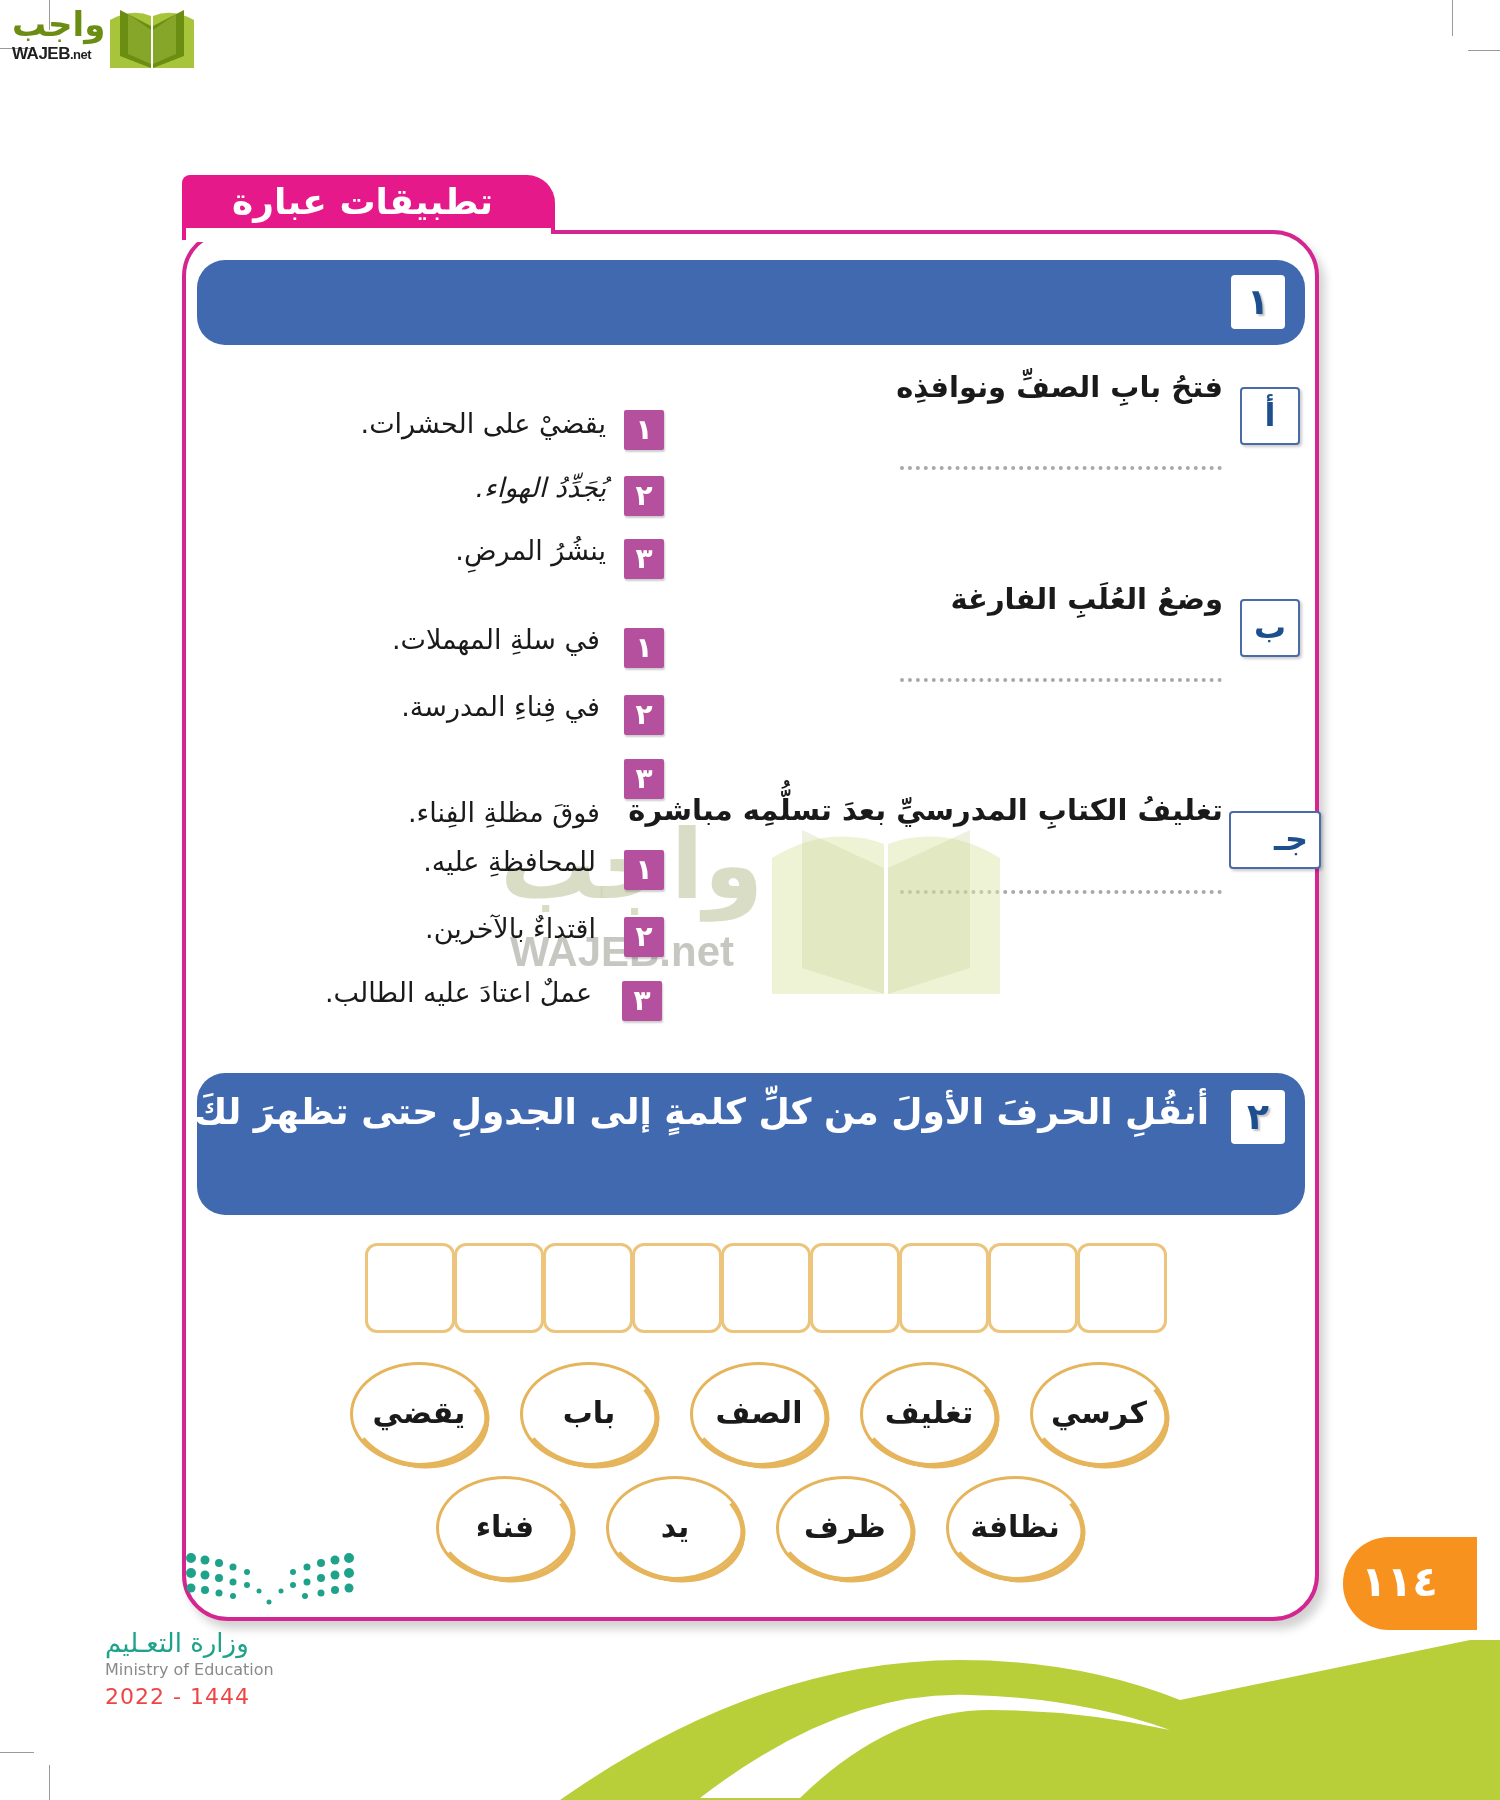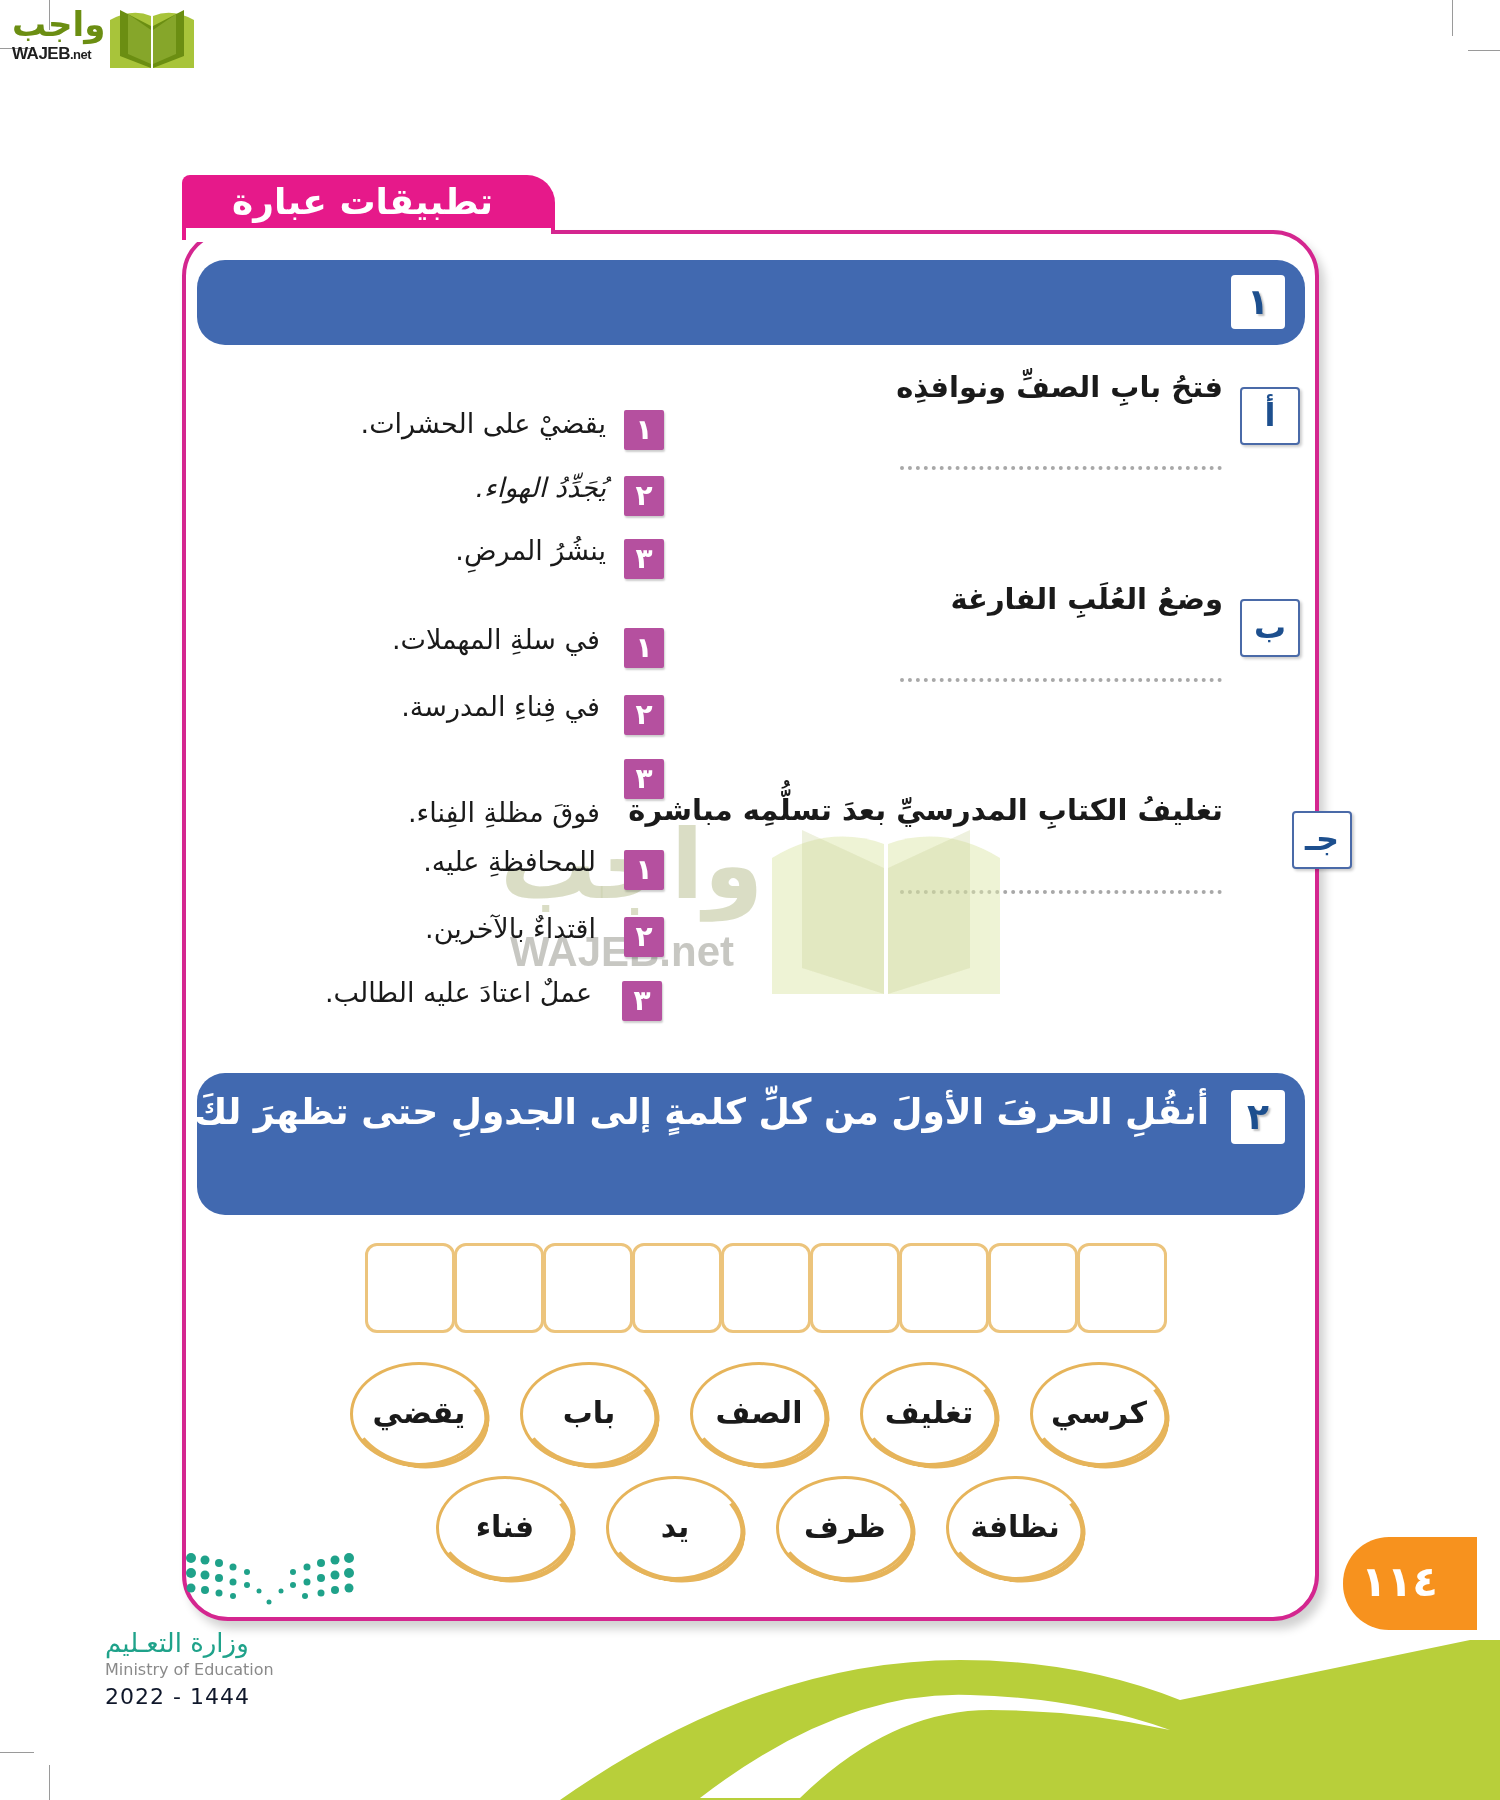--- a/index.html
+++ b/index.html
@@ -92,21 +92,21 @@
     content:""; position:absolute; left:-5px; top:-5px; right:-5px; bottom:-5px; border-radius:50%;
     border:5px solid transparent; border-bottom-color:#e6b45a; border-right-color:#e6b45a;
     transform:rotate(10deg);
   }
 
   
   .mdots { left:185px; top:1552px; width:170px; height:56px; }
 
   .ministry-ar { left:105px; top:1628px; font-size:26px; color:#1fa28a; direction:rtl; }
   .ministry-en { left:105px; top:1660px; font-size:16px; color:#8a8a8a; font-family:"DejaVu Sans", sans-serif; }
-  .ministry-year { left:105px; top:1684px; font-size:22px; color:#0f172a; font-family:"DejaVu Sans", sans-serif; letter-spacing:1px; }
+  .ministry-year { left:105px; top:1684px; font-size:22px; color:#ef4444; font-family:"DejaVu Sans", sans-serif; letter-spacing:1px; }
 
   
   .pagenum {
     left:1343px; top:1537px; width:134px; height:93px; background:#f7921e;
     border-radius:46px 0 0 46px;
   }
   .pagenum-text { position:absolute; left:18px; top:20px; color:#fff; font-size:42px; font-weight:bold; direction:rtl; }
 
   .swoosh { left:560px; top:1630px; width:940px; height:170px; }
 </style>
@@ -173,21 +173,21 @@
 </div>
 <div class="opt" style="left:300px;top:695px;width:364px;">
   <div class="badge" style="right:0;top:0;">٢</div>
   <div class="opt-text" style="right:64px;top:-4px;">في فِناءِ المدرسة.</div>
 </div>
 <div class="opt" style="left:300px;top:759px;width:364px;">
   <div class="badge" style="right:0;top:0;">٣</div>
   <div class="opt-text" style="right:64px;top:-4px;margin-top:42px;">فوقَ مظلةِ الفِناء.</div>
 </div>
 
-<div class="letterbox" style="left:1292px;top:811px;">جـ</div>
+<div class="letterbox" style="left:1229px;top:811px;padding-left:32px;">جـ</div>
 <div class="stmt" style="right:277px;top:793px;">تغليفُ الكتابِ المدرسيِّ بعدَ تسلُّمِه مباشرة</div>
 <div class="dots" style="left:900px;top:890px;width:322px;"></div>
 
 <div class="abs wm">
   <span class="wm-ar">واجب</span>
   <span class="wm-en">WAJEB.net</span>
   <svg style="position:absolute;left:272px;top:8px;" width="228" height="176" viewBox="0 0 228 176">
     <path d="M0 40 L0 176 L112 176 L112 26 Q56 6 0 40Z" fill="rgba(220,230,170,0.55)"></path>
     <path d="M228 40 L228 176 L116 176 L116 26 Q172 6 228 40Z" fill="rgba(220,230,170,0.55)"></path>
     <path d="M30 12 L112 50 L112 176 L30 150Z" fill="rgba(200,210,150,0.35)"></path>

